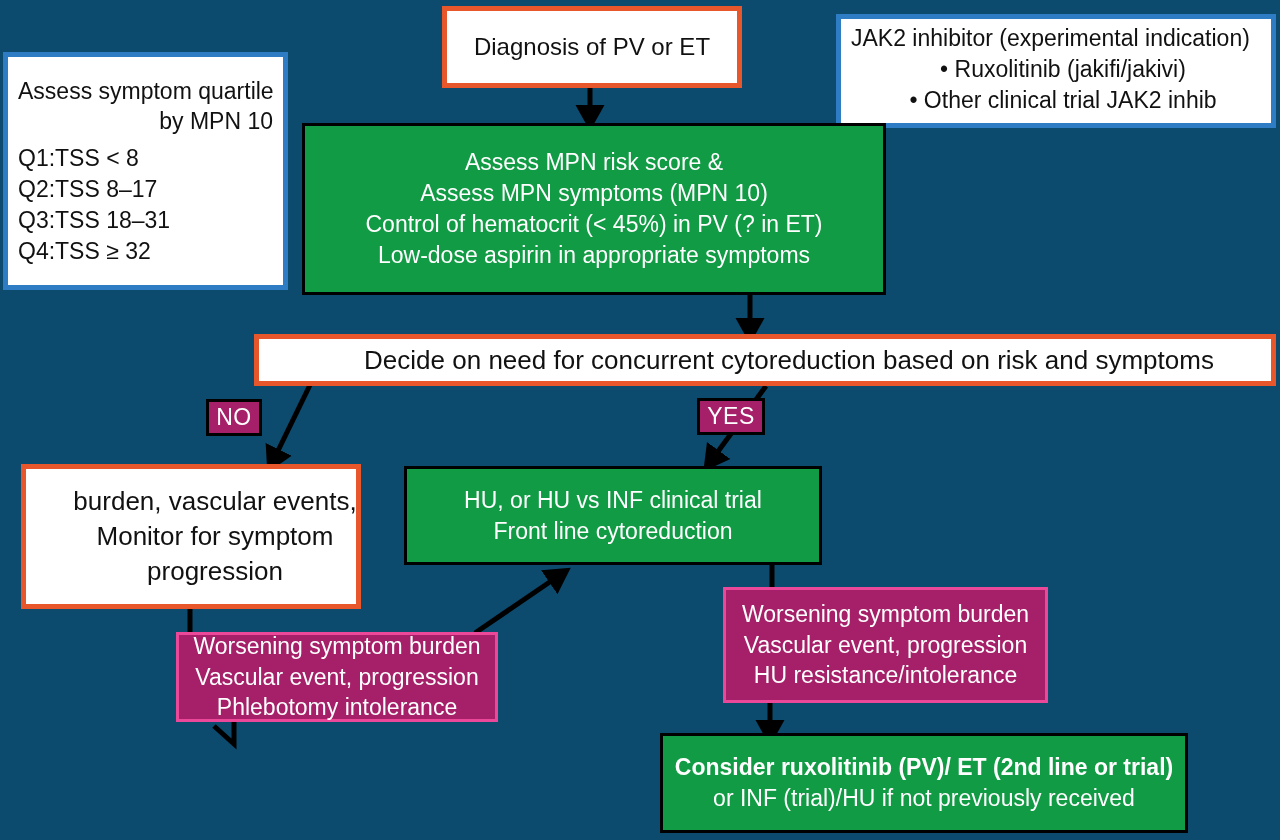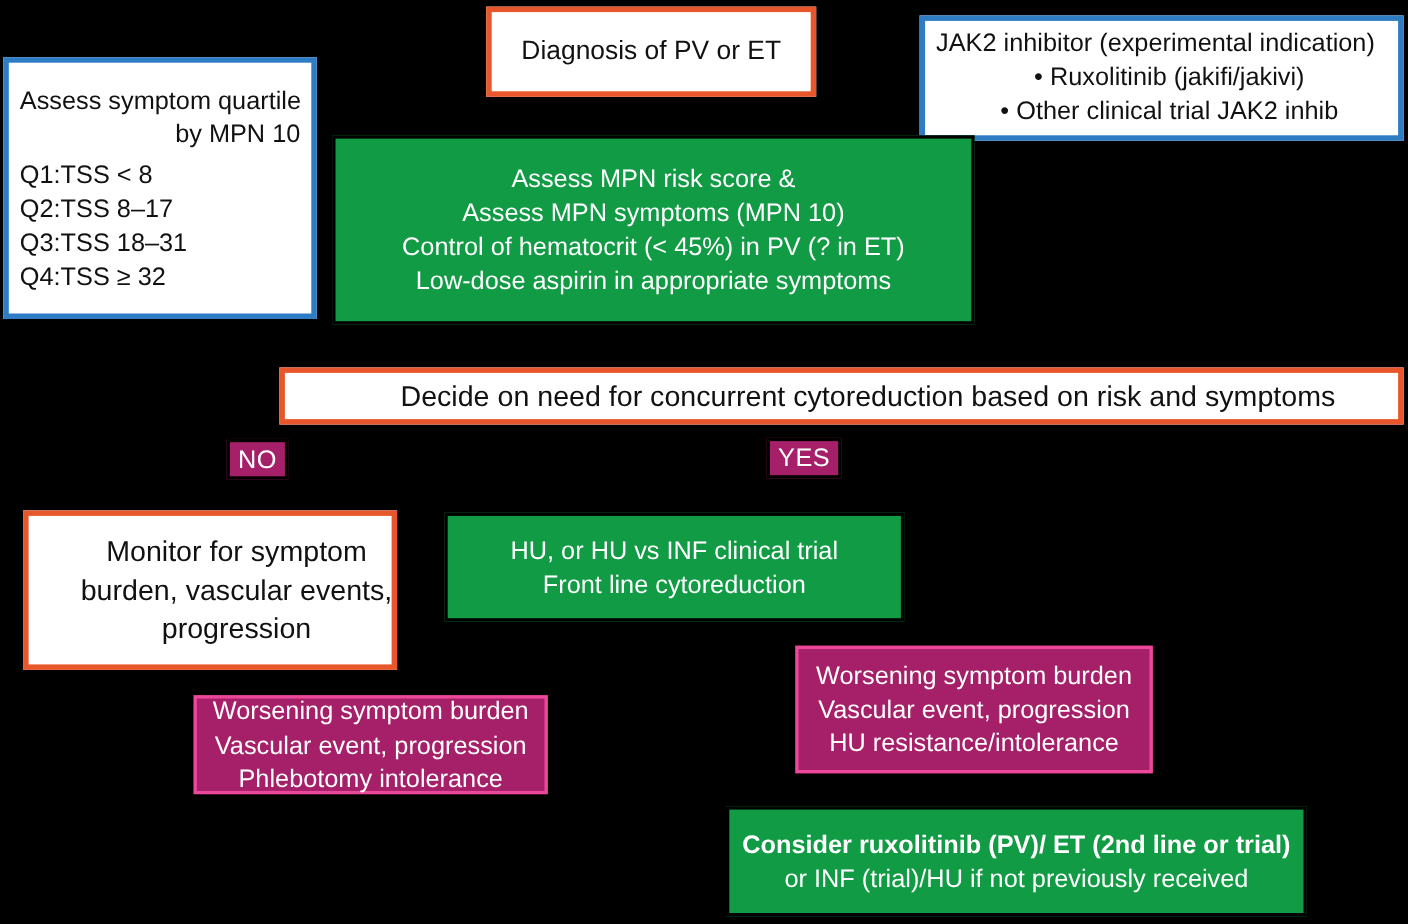--- a/index.html
+++ b/index.html
@@ -8,21 +8,21 @@
     padding: 0;
     background: #ffffff;
   }
   body {
     font-family: "Liberation Sans", sans-serif;
   }
   #canvas {
     position: relative;
     width: 1280px;
     height: 840px;
-    background: #000000;
+    background: #0c4a6e;
     overflow: hidden;
   }
   .node {
     position: absolute;
     box-sizing: border-box;
     display: flex;
     flex-direction: column;
     align-items: center;
     justify-content: center;
     text-align: center;
@@ -149,22 +149,22 @@
 
   <div class="badge" style="left:206px; top:399px; width:56px; height:37px;">
     <span>NO</span>
   </div>
 
   <div class="badge" style="left:697px; top:398px; width:68px; height:37px;">
     <span>YES</span>
   </div>
 
   <div class="node box-outline-orange t-24" style="left:21px; top:464px; width:340px; height:145px;">
+    <span class="line">burden, vascular events,</span>
     <span class="line">Monitor for symptom</span>
-    <span class="line">burden, vascular events,</span>
     <span class="line">progression</span>
   </div>
 
   <div class="node box-green t-25" style="left:404px; top:466px; width:418px; height:99px;">
     <span class="line">HU, or HU vs INF clinical trial</span>
     <span class="line">Front line cytoreduction</span>
   </div>
 
   <div class="node box-magenta t-25" style="left:176px; top:632px; width:322px; height:90px;">
     <span class="line">Worsening symptom burden</span>

